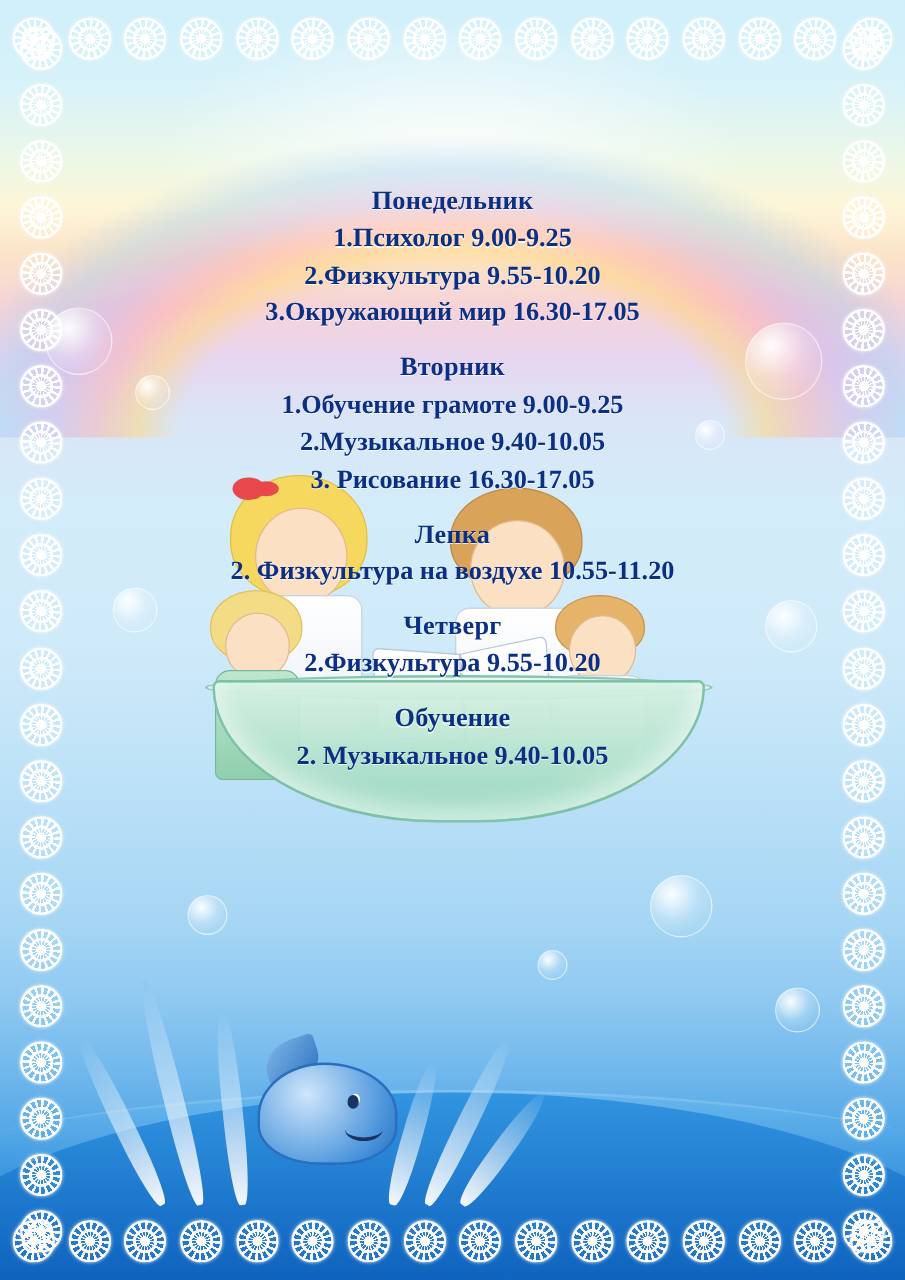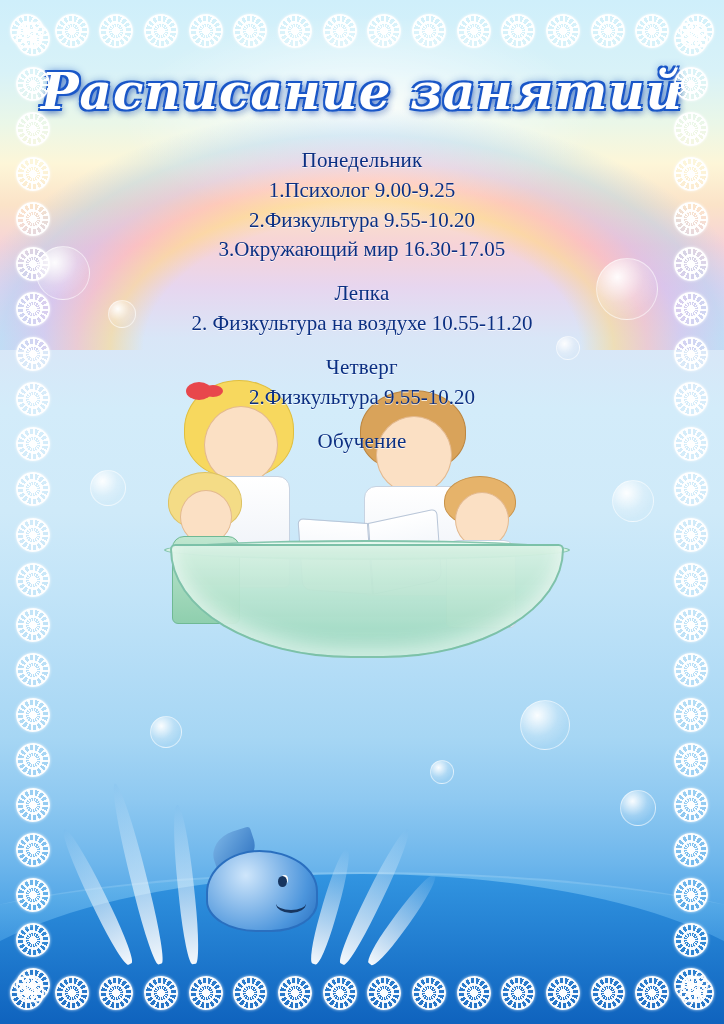--- a/index.html
+++ b/index.html
@@ -153,21 +153,21 @@
 
   
   .schedule {
     position: absolute;
     top: 146px;
     left: 62px;
     width: 600px;
     text-align: center;
     color: #0b2f82;
     font-size: 21px;
-    font-weight: normal;
+    font-weight: bold;
     line-height: 1.42;
     text-shadow: 0 1px 0 rgba(255,255,255,0.75);
   }
   .day { margin-bottom: 14px; }
   .day-name { letter-spacing: .2px; }
   .lesson { white-space: nowrap; text-align: center; }
 
   
   .illu {
     position: absolute;
@@ -362,46 +362,50 @@
     </div>
 
     <div class="book">
       <div class="page l"></div>
       <div class="page r"></div>
     </div>
     <div class="boat-rim"></div>
     <div class="boat"></div>
   </div>
 
-  <div class="title-wrap">
-    <div class="title">Расписание занятий</div>
-  </div>
 
   <div class="schedule">
 
     <div class="day">
       <div class="day-name">Понедельник</div>
       <div class="lesson">1.Психолог 9.00-9.25</div>
       <div class="lesson">2.Физкультура 9.55-10.20</div>
       <div class="lesson">3.Окружающий мир 16.30-17.05</div>
     </div>
 
+    <div class="day">
+      <div class="day-name">Вторник</div>
+      <div class="lesson">1.Обучение грамоте 9.00-9.25</div>
+      <div class="lesson">2.Музыкальное  9.40-10.05</div>
+      <div class="lesson">3. Рисование 16.30-17.05</div>
+    </div>
 
     <div class="day">
       <div class="day-name">Лепка</div>
       <div class="lesson">2. Физкультура на воздухе 10.55-11.20</div>
     </div>
 
     <div class="day">
       <div class="day-name">Четверг</div>
       <div class="lesson">2.Физкультура 9.55-10.20</div>
     </div>
 
     <div class="day">
       <div class="day-name">Обучение</div>
+      <div class="lesson">2.  Музыкальное 9.40-10.05</div>
     </div>
 
   </div>
 
   <div class="lace lace-top">
     <div class="lace-row">
       <div class="flake"></div>
         <div class="flake"></div>
         <div class="flake"></div>
         <div class="flake"></div>

